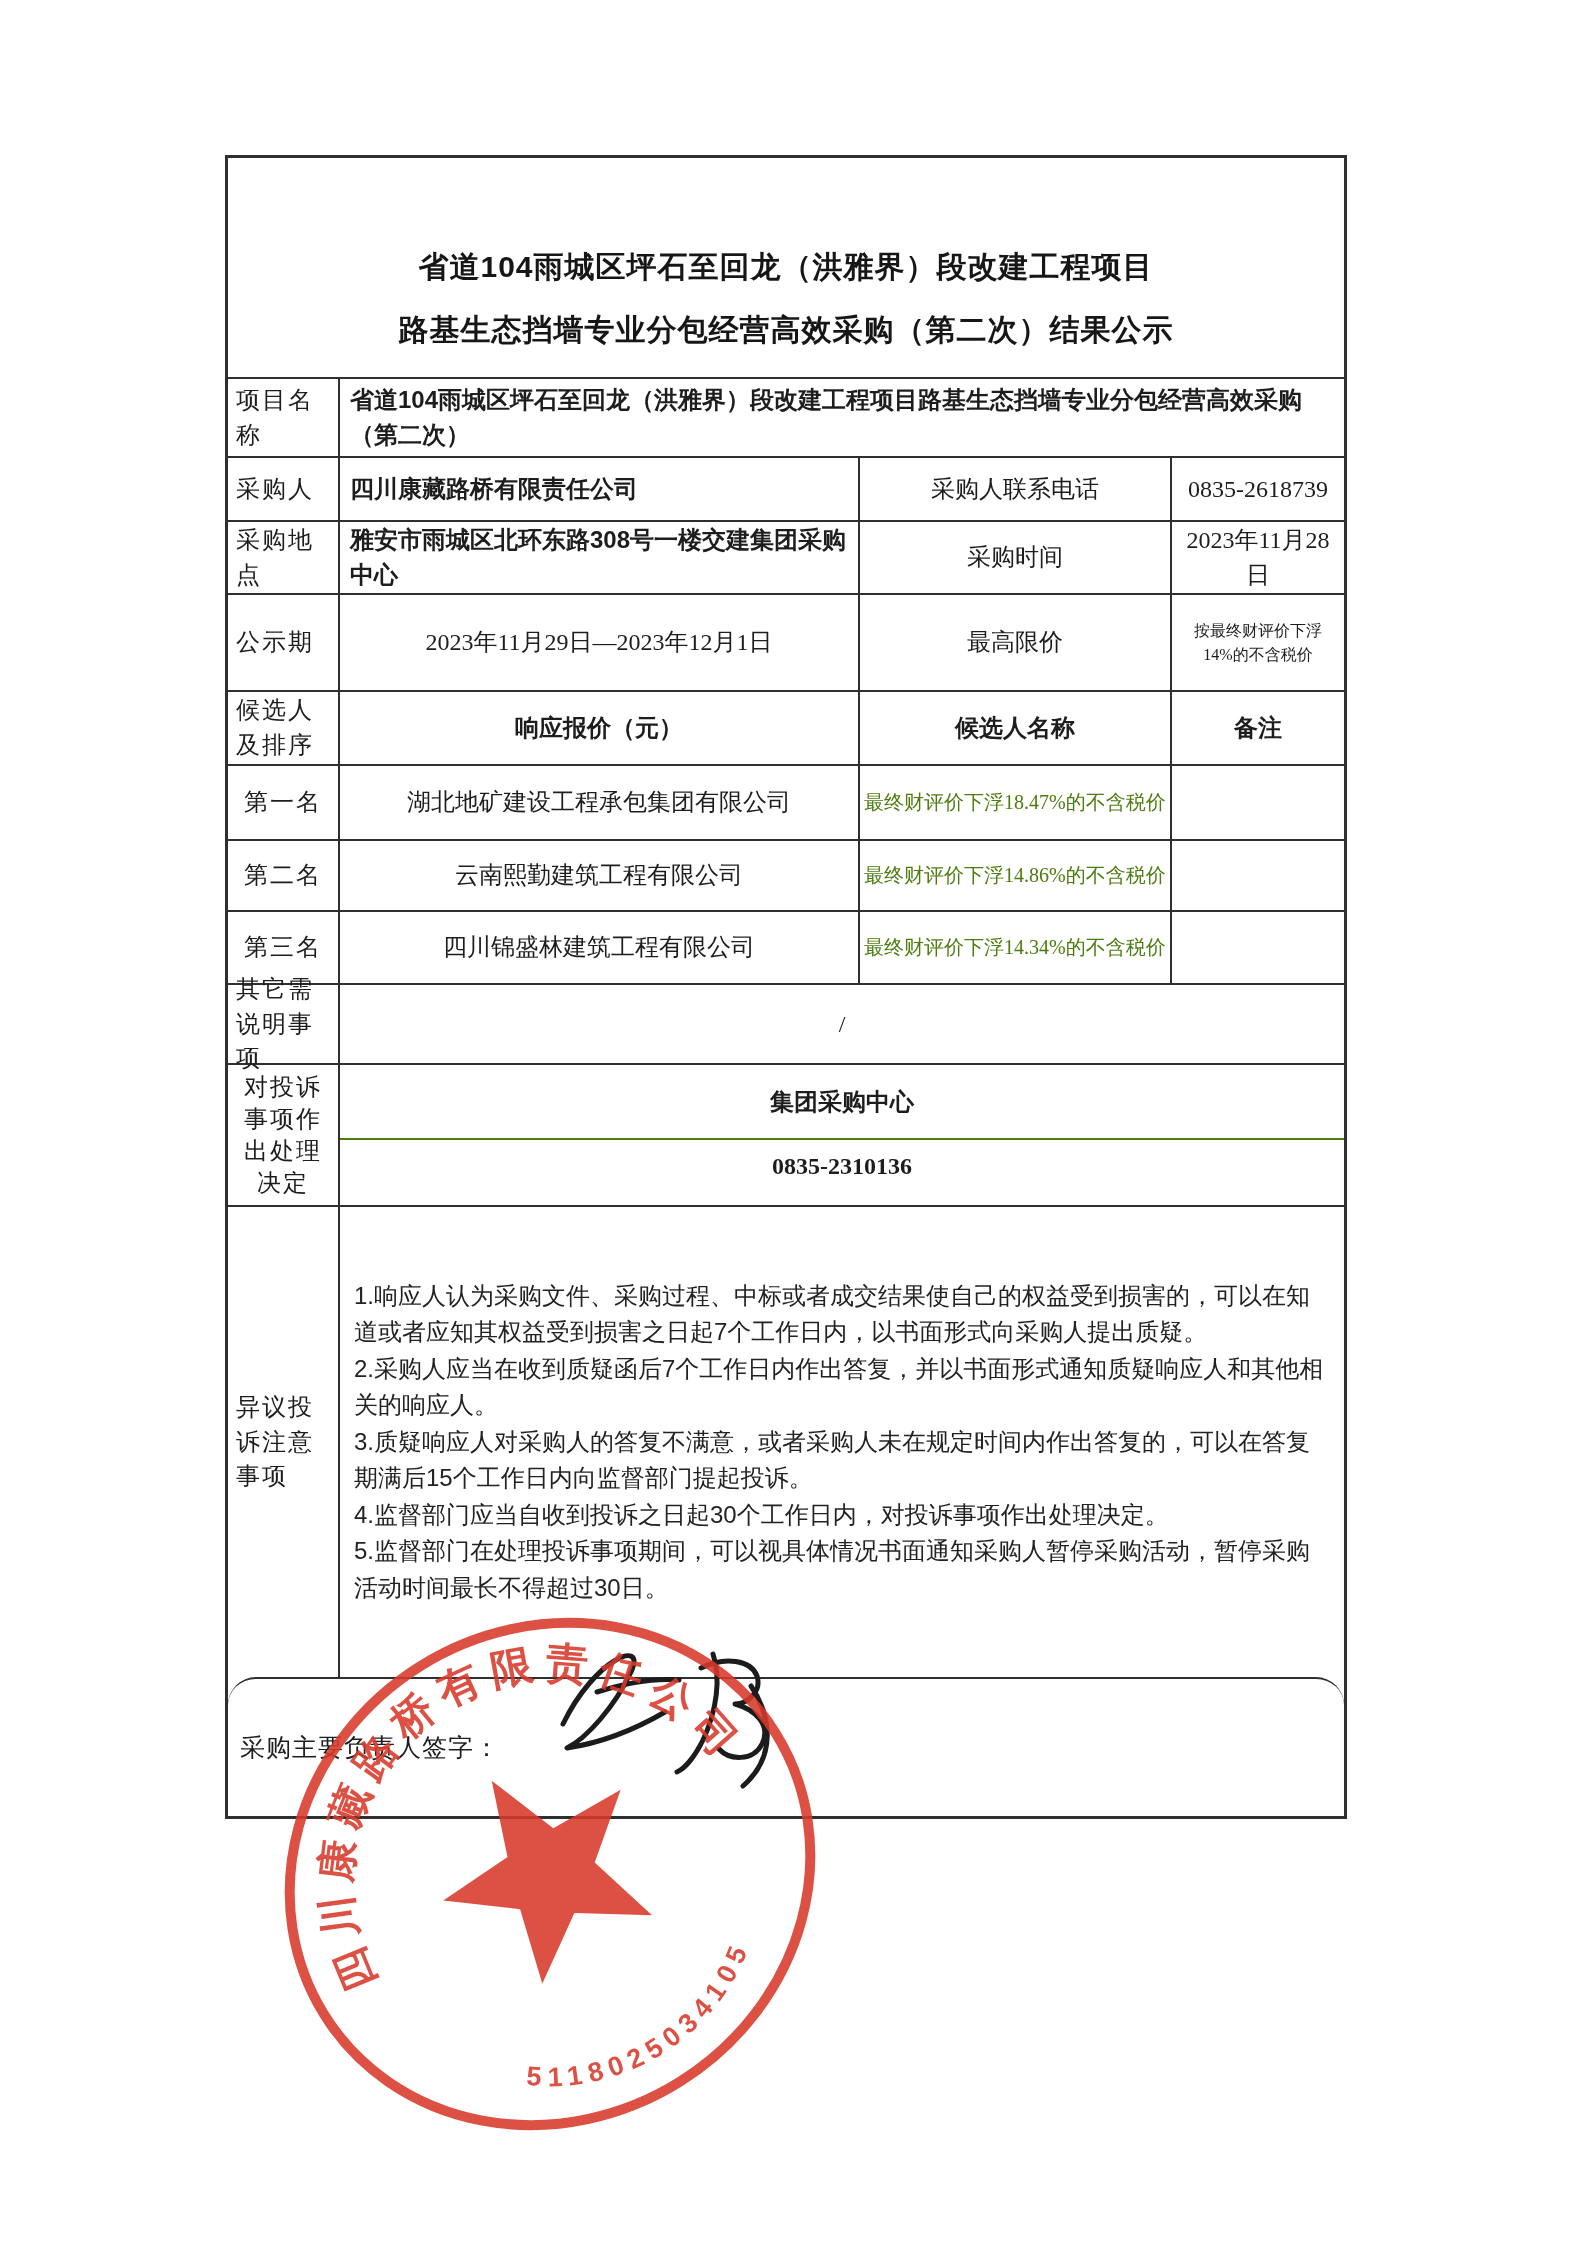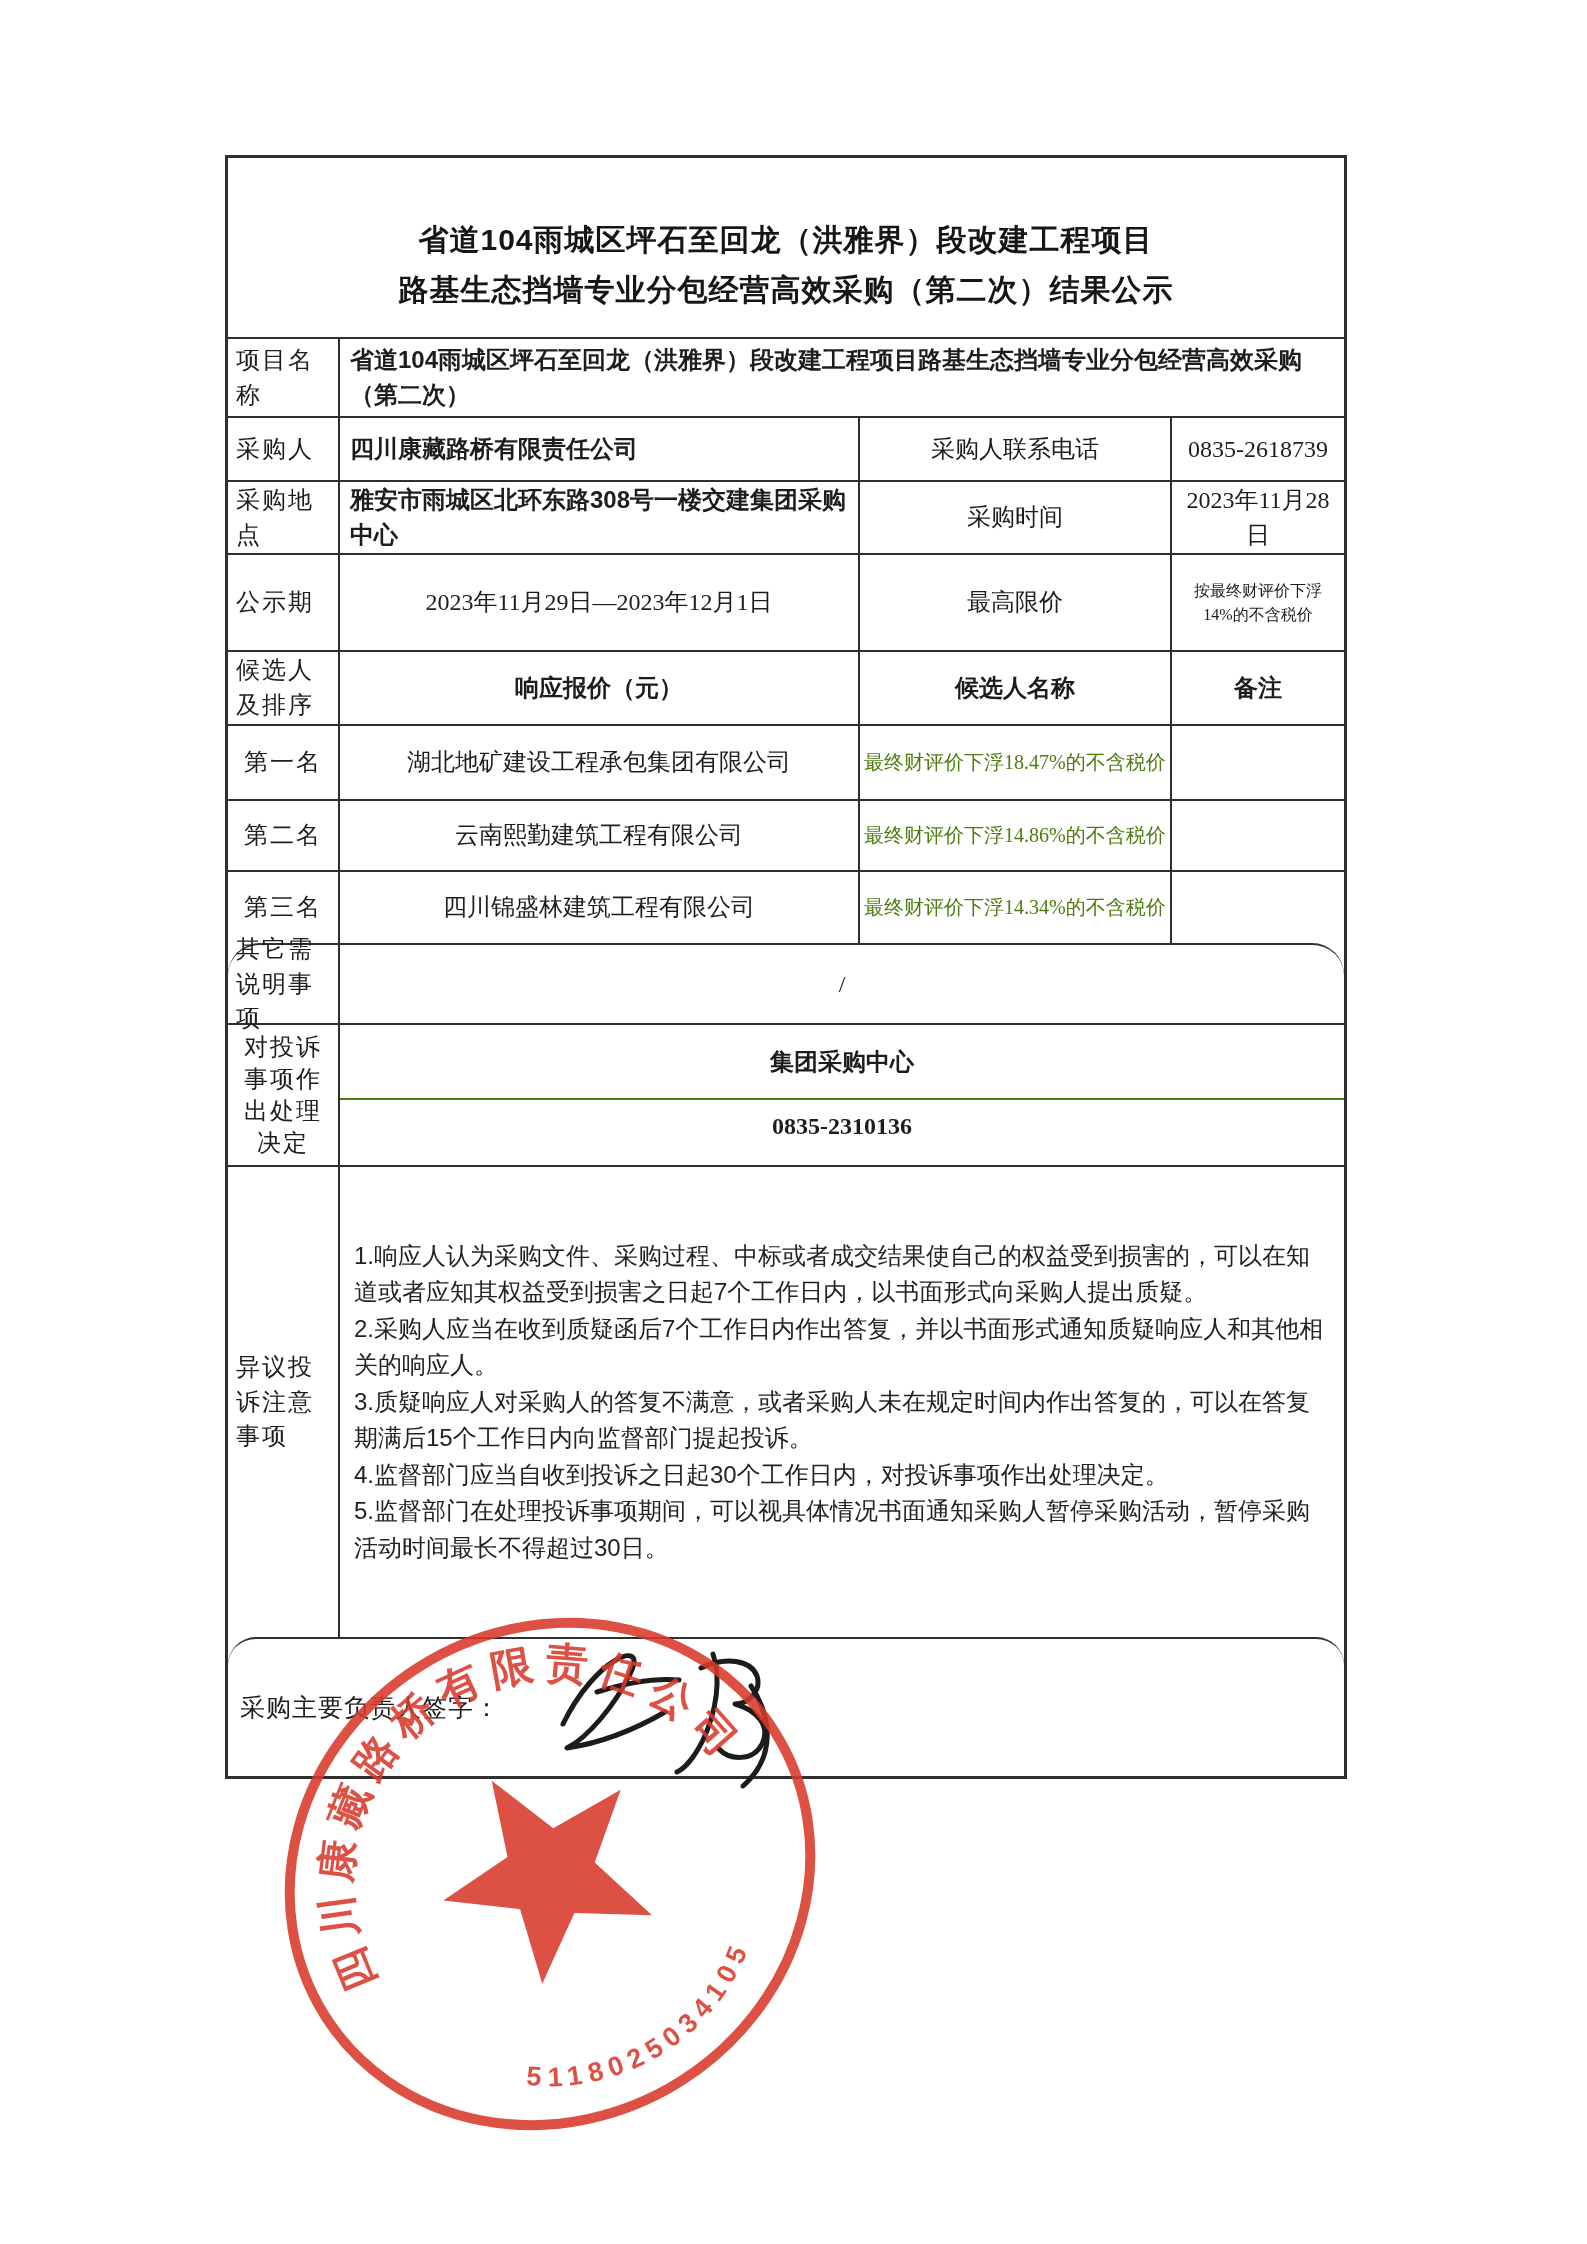--- a/index.html
+++ b/index.html
@@ -10,23 +10,23 @@
     color:#1d1d1d;
   }
   .page { position:absolute; inset:0; background:#fff; overflow:hidden; }
 
   .doc-table {
     position:absolute; left:225px; top:155px; width:1122px;
     border:3px solid #2f2f2f; background:#fff;
   }
 
   .title-block {
-    height:179px; display:flex; flex-direction:column;
+    height:219px; display:flex; flex-direction:column;
     justify-content:flex-end; align-items:center;
-    padding-bottom:26px; gap:9px;
+    padding-bottom:26px; gap:22px;
   }
   .title-line {
     font-family:"Liberation Sans","DejaVu Sans",sans-serif;
     font-weight:700; font-size:30px; letter-spacing:1px; color:#161616;
   }
 
   .trow { display:grid; border-top:2px solid #2f2f2f; }
   .cols4 { grid-template-columns:110px 520px 312px 174px; }
   .cols2 { grid-template-columns:110px 1006px; }
 
@@ -40,21 +40,21 @@
   .cap-value { font-size:16px; line-height:1.5; }
 
   .r-project   { grid-template-rows:77px; }
   .r-purchaser { grid-template-rows:62px; }
   .r-location  { grid-template-rows:71px; }
   .r-publicity { grid-template-rows:95px; }
   .r-candhead  { grid-template-rows:72px; }
   .r-c1 { grid-template-rows:73px; }
   .r-c2 { grid-template-rows:69px; }
   .r-c3 { grid-template-rows:71px; }
-  .r-other { grid-template-rows:78px;border-radius:32px; }
+  .r-other { grid-template-rows:78px; }
 
   .r-supervision { display:grid; grid-template-columns:110px 1006px; }
   .sup-label { display:flex; align-items:center; padding:6px 8px; font-size:24px; letter-spacing:2px; text-align:center; justify-content:center; }
   .sup-stack { border-left:2px solid #2f2f2f; display:flex; flex-direction:column; }
   .sup-cell { height:73px; display:flex; align-items:center; justify-content:center; font-size:24px; }
   .sup-cell + .sup-cell { border-top:2px solid #4d7c0f; height:54px;font-weight:bold; }
 
   .r-objection { grid-template-rows:470px; }
   .obj-text {
     display:flex; flex-direction:column; justify-content:center;

